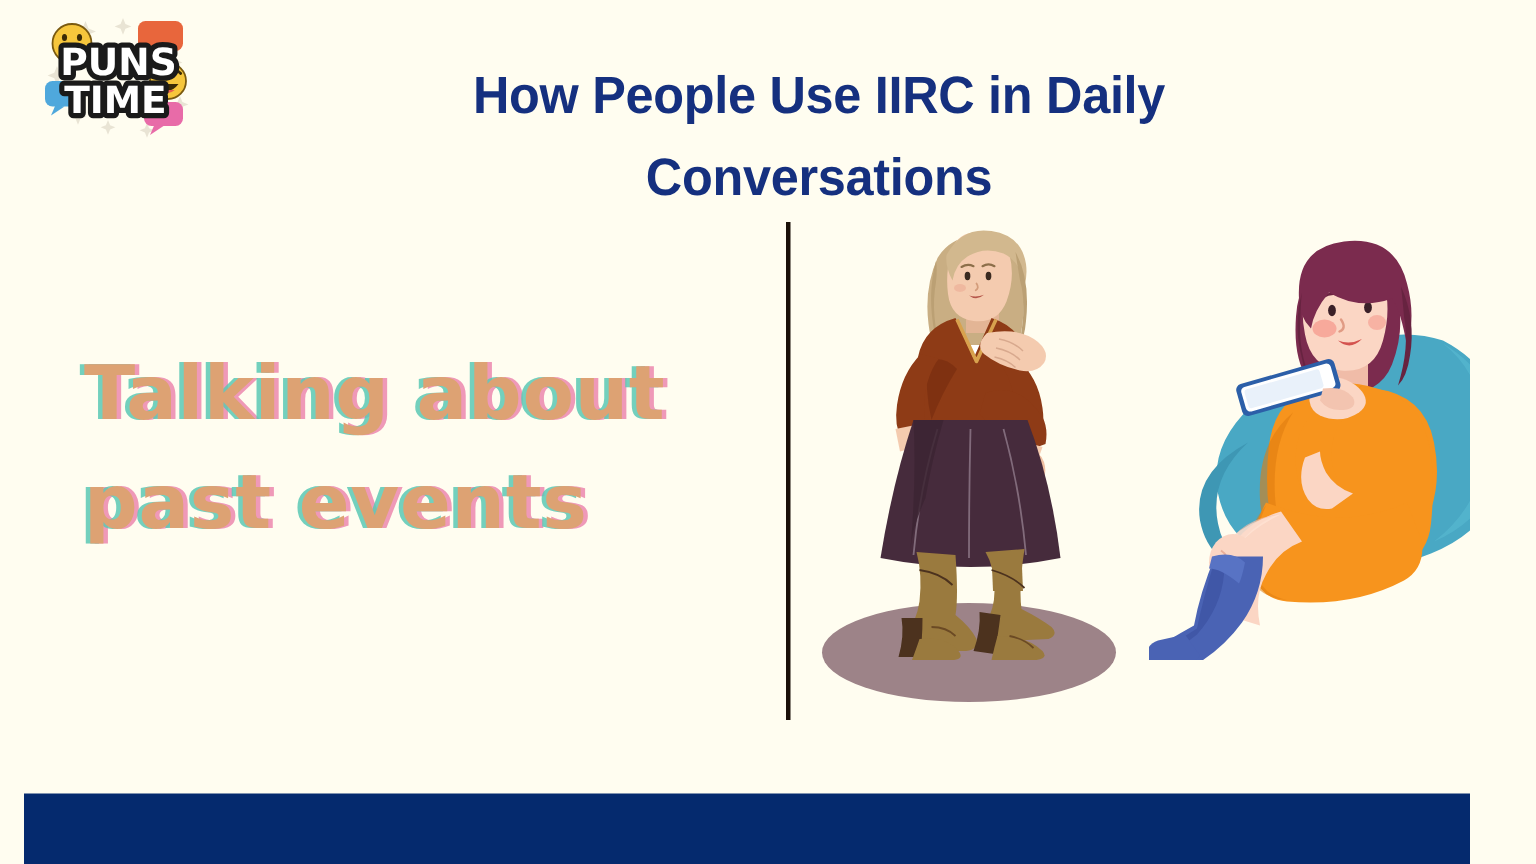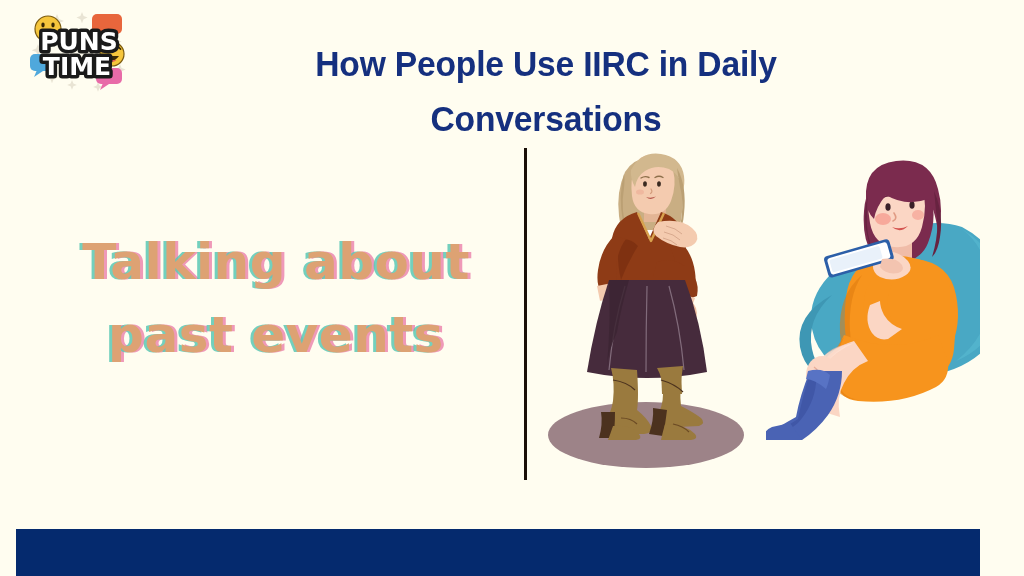--- a/index.html
+++ b/index.html
@@ -39,21 +39,21 @@
     letter-spacing:-0.2px;
     transform:scaleX(0.96);
     transform-origin:50% 0;
   }
 
   
   #headline {
     position:absolute;
     left:40px; top:226px;
     width:440px;
-    text-align:center;
+    text-align:left;
     font-family:"DejaVu Sans", sans-serif;
     font-weight:bold;
     font-size:50px;
     line-height:1.46;
     letter-spacing:0.5px;
     color:#DDA273;
     text-shadow:
       -3px 0 0 rgba(90,200,180,0.85),
        3px 0 0 rgba(232,110,160,0.70);
   }

